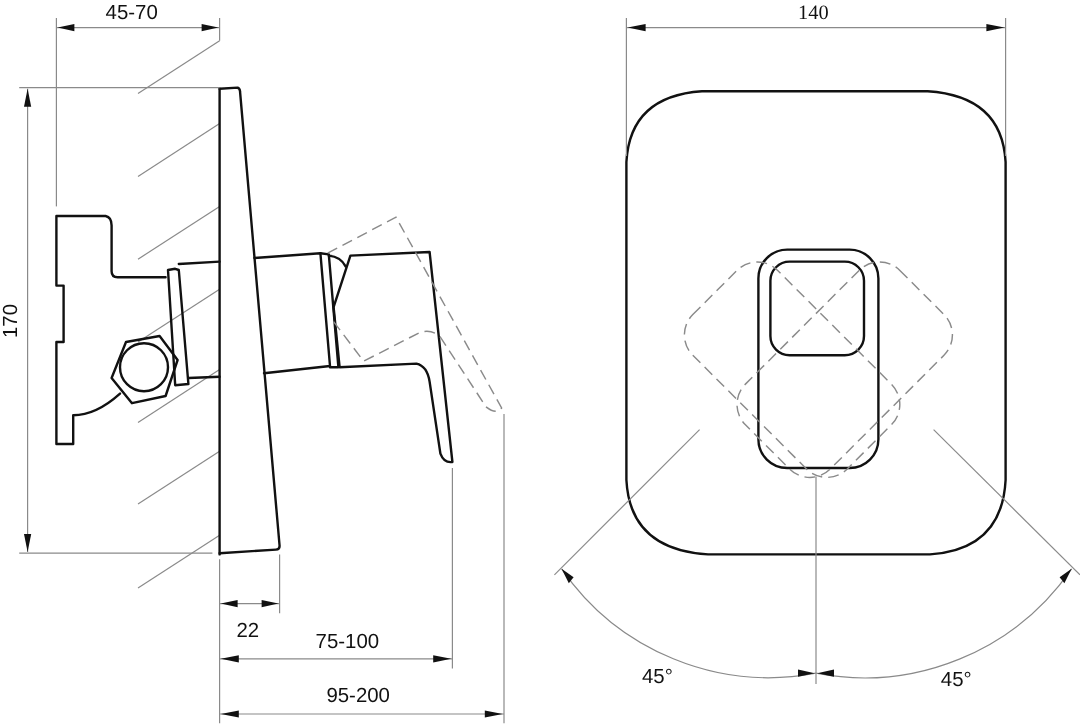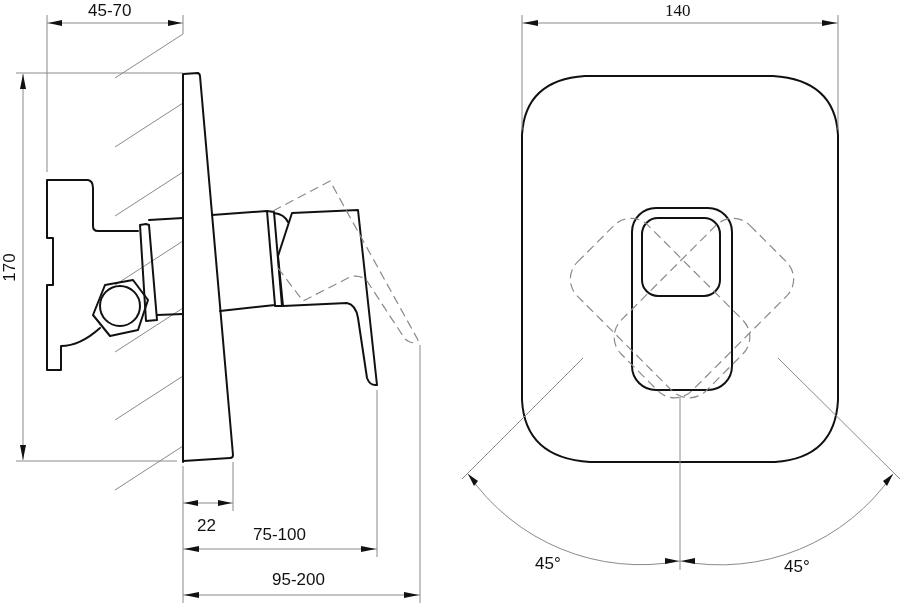--- a/index.html
+++ b/index.html
@@ -122,17 +122,17 @@
       <polygon class="arrow" points="679,561 665,558 665,564"></polygon>
       <polygon class="arrow" points="681,561 695,558 695,564"></polygon>
       <polygon class="arrow" points="893,474 883,481 887,486"></polygon>
     </g>
   </g>
 </svg>
 
 <div class="lbl" style="left:88px; top:2px;text-align:center;">45-70</div>
 <div class="lbl lbl-rot" style="left:-6px; top:259px; width:30px; text-align:center;">170</div>
 <div class="lbl" style="left:197px; top:481px;margin-top:36px;">22</div>
-<div class="lbl" style="left:253px; top:526px;">75-100</div>
+<div class="lbl" style="left:263px; top:526px;">75-100</div>
 <div class="lbl" style="left:272px; top:571px;">95-200</div>
 <div class="lbl" style="left:665px; top:2px;font-family:Liberation Serif, serif;">140</div>
 <div class="lbl" style="left:535px; top:555px;">45°</div>
 <div class="lbl" style="left:784px; top:558px;">45°</div>
 
 </body></html>

